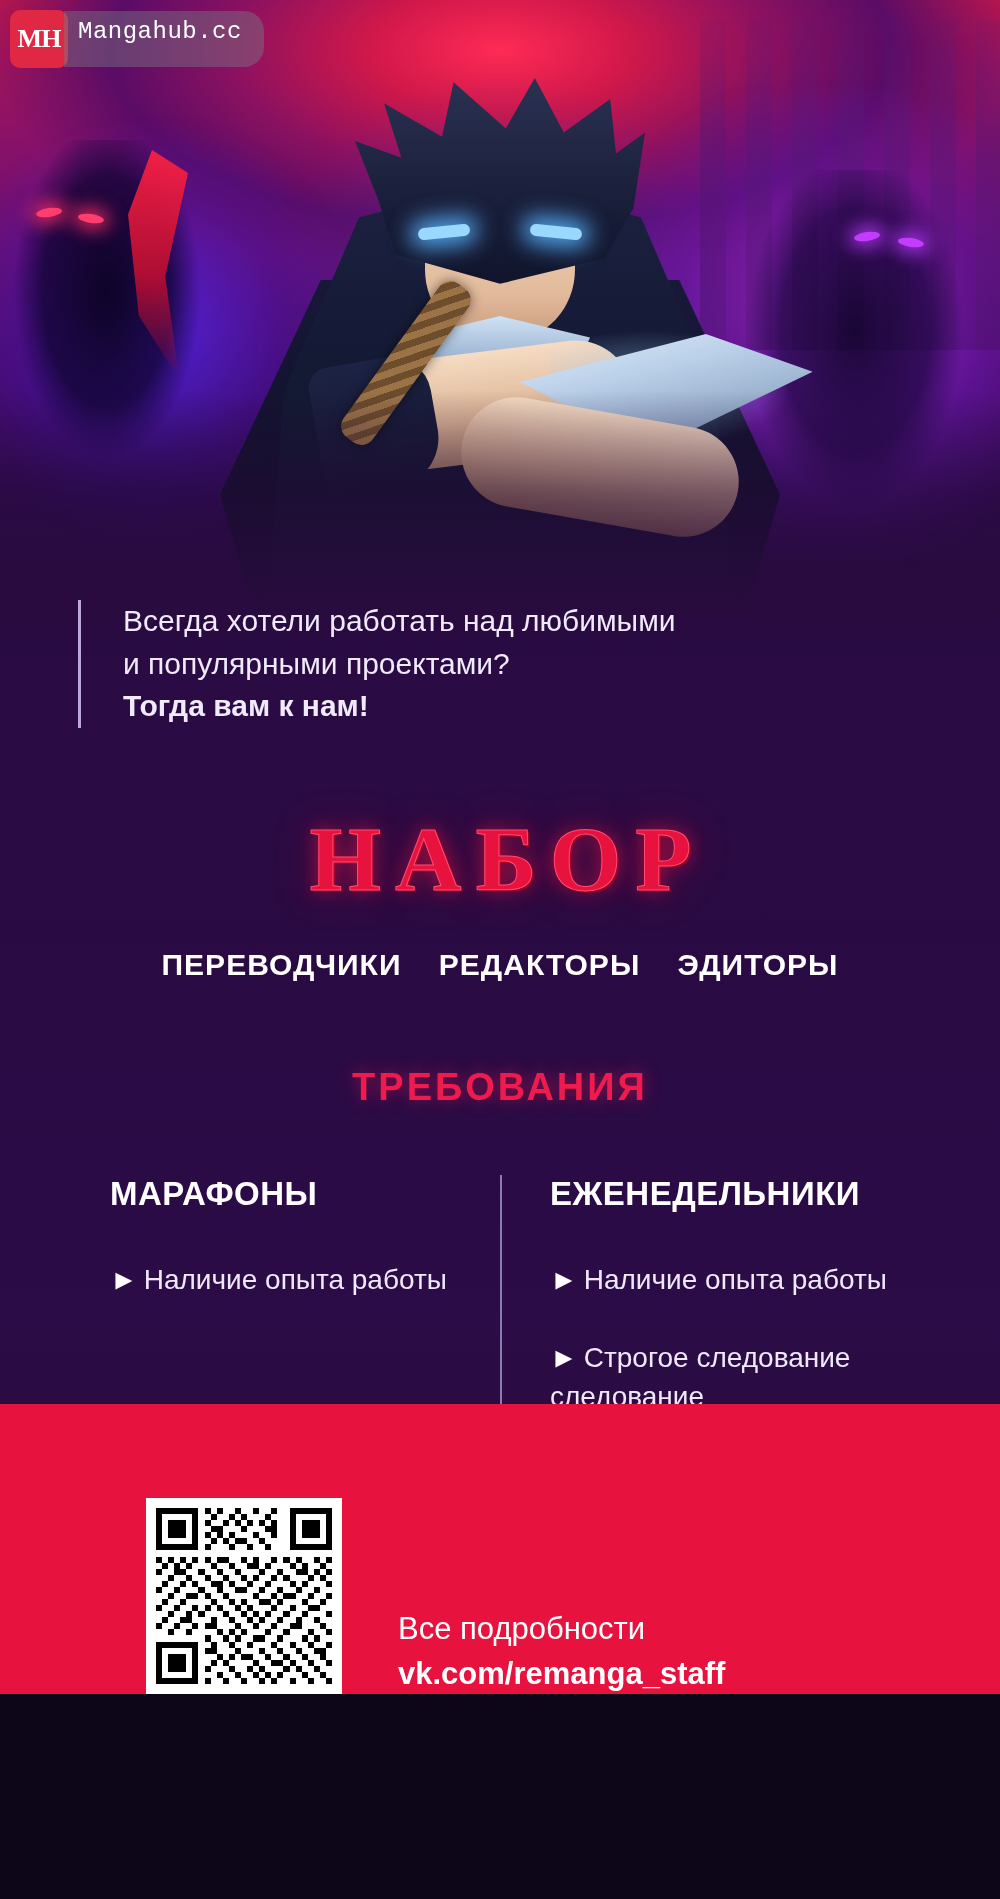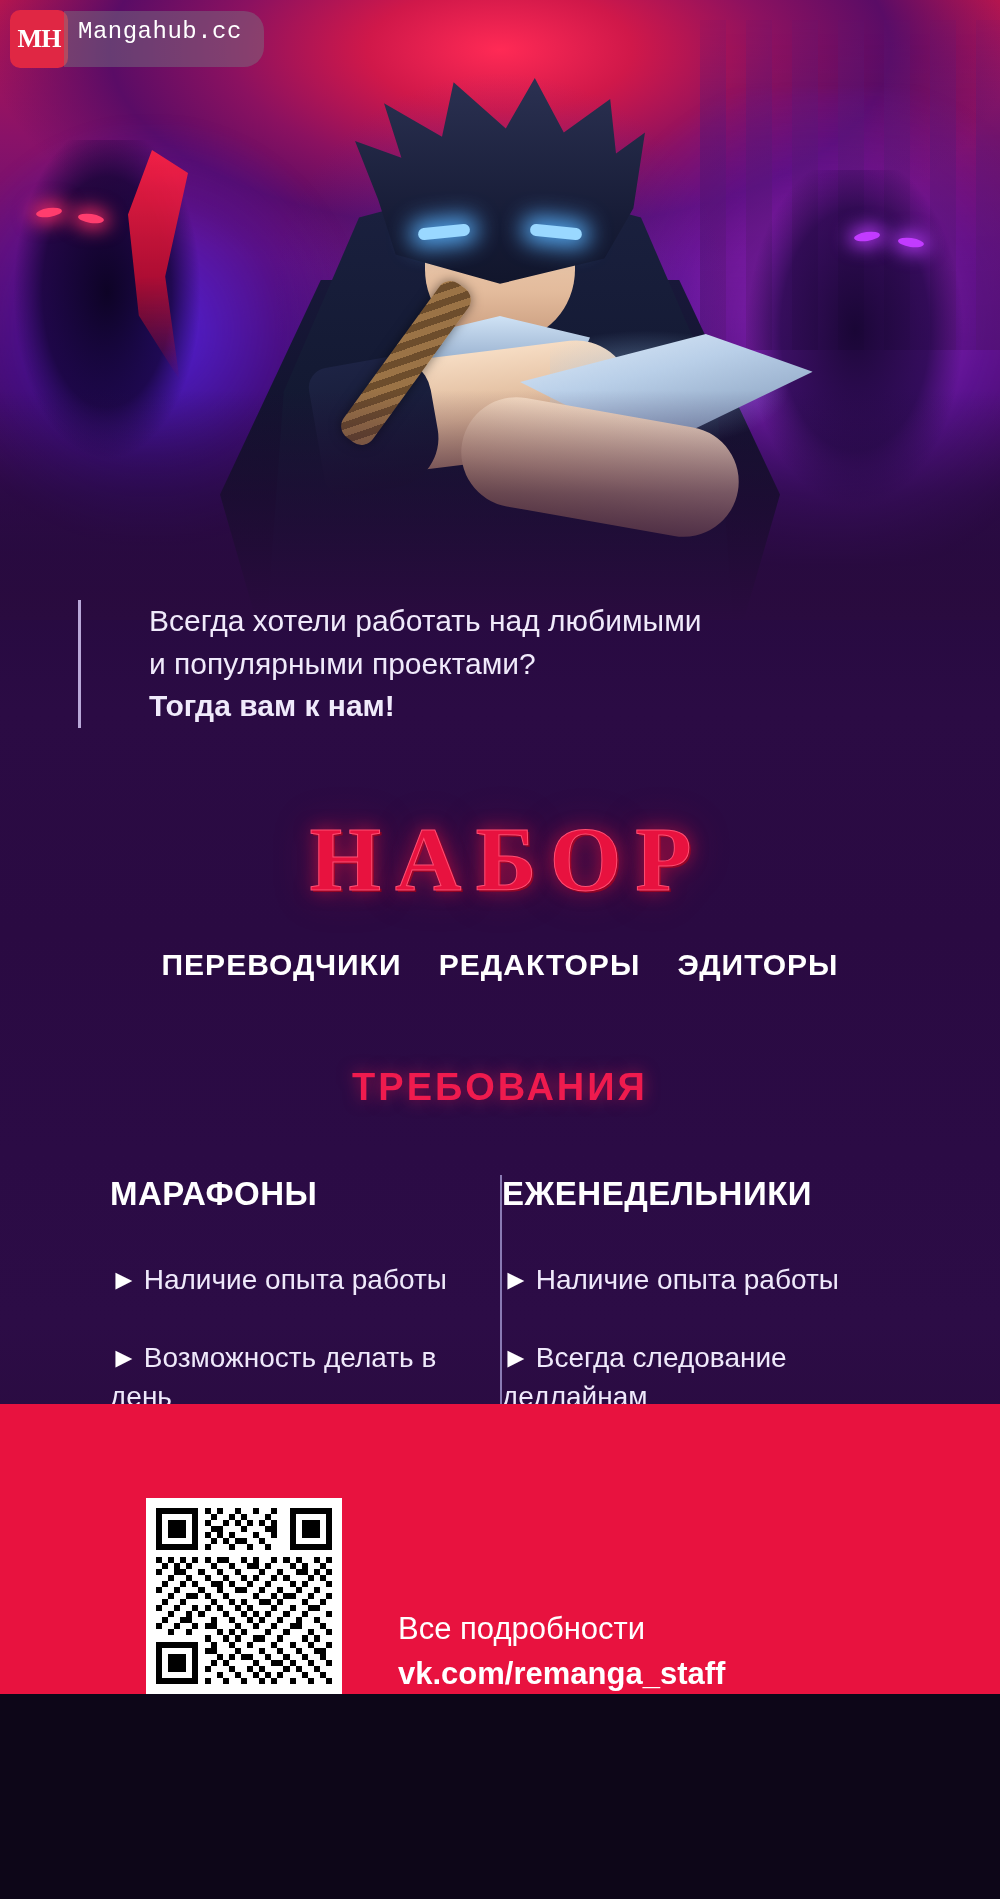--- a/index.html
+++ b/index.html
@@ -221,21 +221,21 @@
 
   
   .content {
     position: absolute;
     left: 0; top: 600px;
     width: 1000px;
   }
 
   .lead {
     margin: 0 0 0 78px;
-    padding-left: 68px;
+    padding-left: 42px;
     border-left: 3px solid #b9a8d8;
     color: #f0eafb;
     font-size: 30px;
     line-height: 1.42;
     width: 760px;
   }
   .lead .bold { font-weight: bold; }
 
   .nabor {
     margin-top: 78px;
@@ -274,21 +274,21 @@
   }
 
   .columns {
     margin-top: 66px;
     display: flex;
     padding: 0 110px;
     box-sizing: border-box;
   }
   .col { width: 50%; box-sizing: border-box; }
   .col.left { padding-right: 38px; }
-  .col.right { border-left: 2px solid #8a7bb4; }
+  .col.right { padding-left: 48px; border-left: 2px solid #8a7bb4; }
   .col h3 {
     margin: 0 0 48px 0;
     color: #ffffff;
     font-size: 33px;
     font-weight: bold;
     letter-spacing: .5px;
   }
   .bullet {
     color: #efe9fb;
     font-size: 28px;
@@ -388,35 +388,31 @@
 
     <div class="columns">
 
       <div class="col left">
         <h3>МАРАФОНЫ</h3>
 
         <div class="bullet">
           <span class="mark">►</span><span>Наличие опыта работы</span>
         </div>
 
-        <div class="bullet">
-          <span class="mark">►</span><span>Возможность делать в день</span>
-          <div class="strong">от 2 до 5 глав</div>
-        </div>
       </div>
 
       <div class="col right">
         <h3>ЕЖЕНЕДЕЛЬНИКИ</h3>
 
         <div class="bullet">
           <span class="mark">►</span><span>Наличие опыта работы</span>
         </div>
 
         <div class="bullet">
-          <span class="mark">►</span><span>Всегда следование дедлайнам</span>
+          <span class="mark">►</span><span>Строгое следование следование</span>
         </div>
       </div>
 
     </div>
   </div>
 
   <div class="footer">
     <div class="qr">
       <svg width="176" height="176" viewBox="0 0 29 29" shape-rendering="crispEdges">
         <rect width="29" height="29" fill="#ffffff"></rect>

